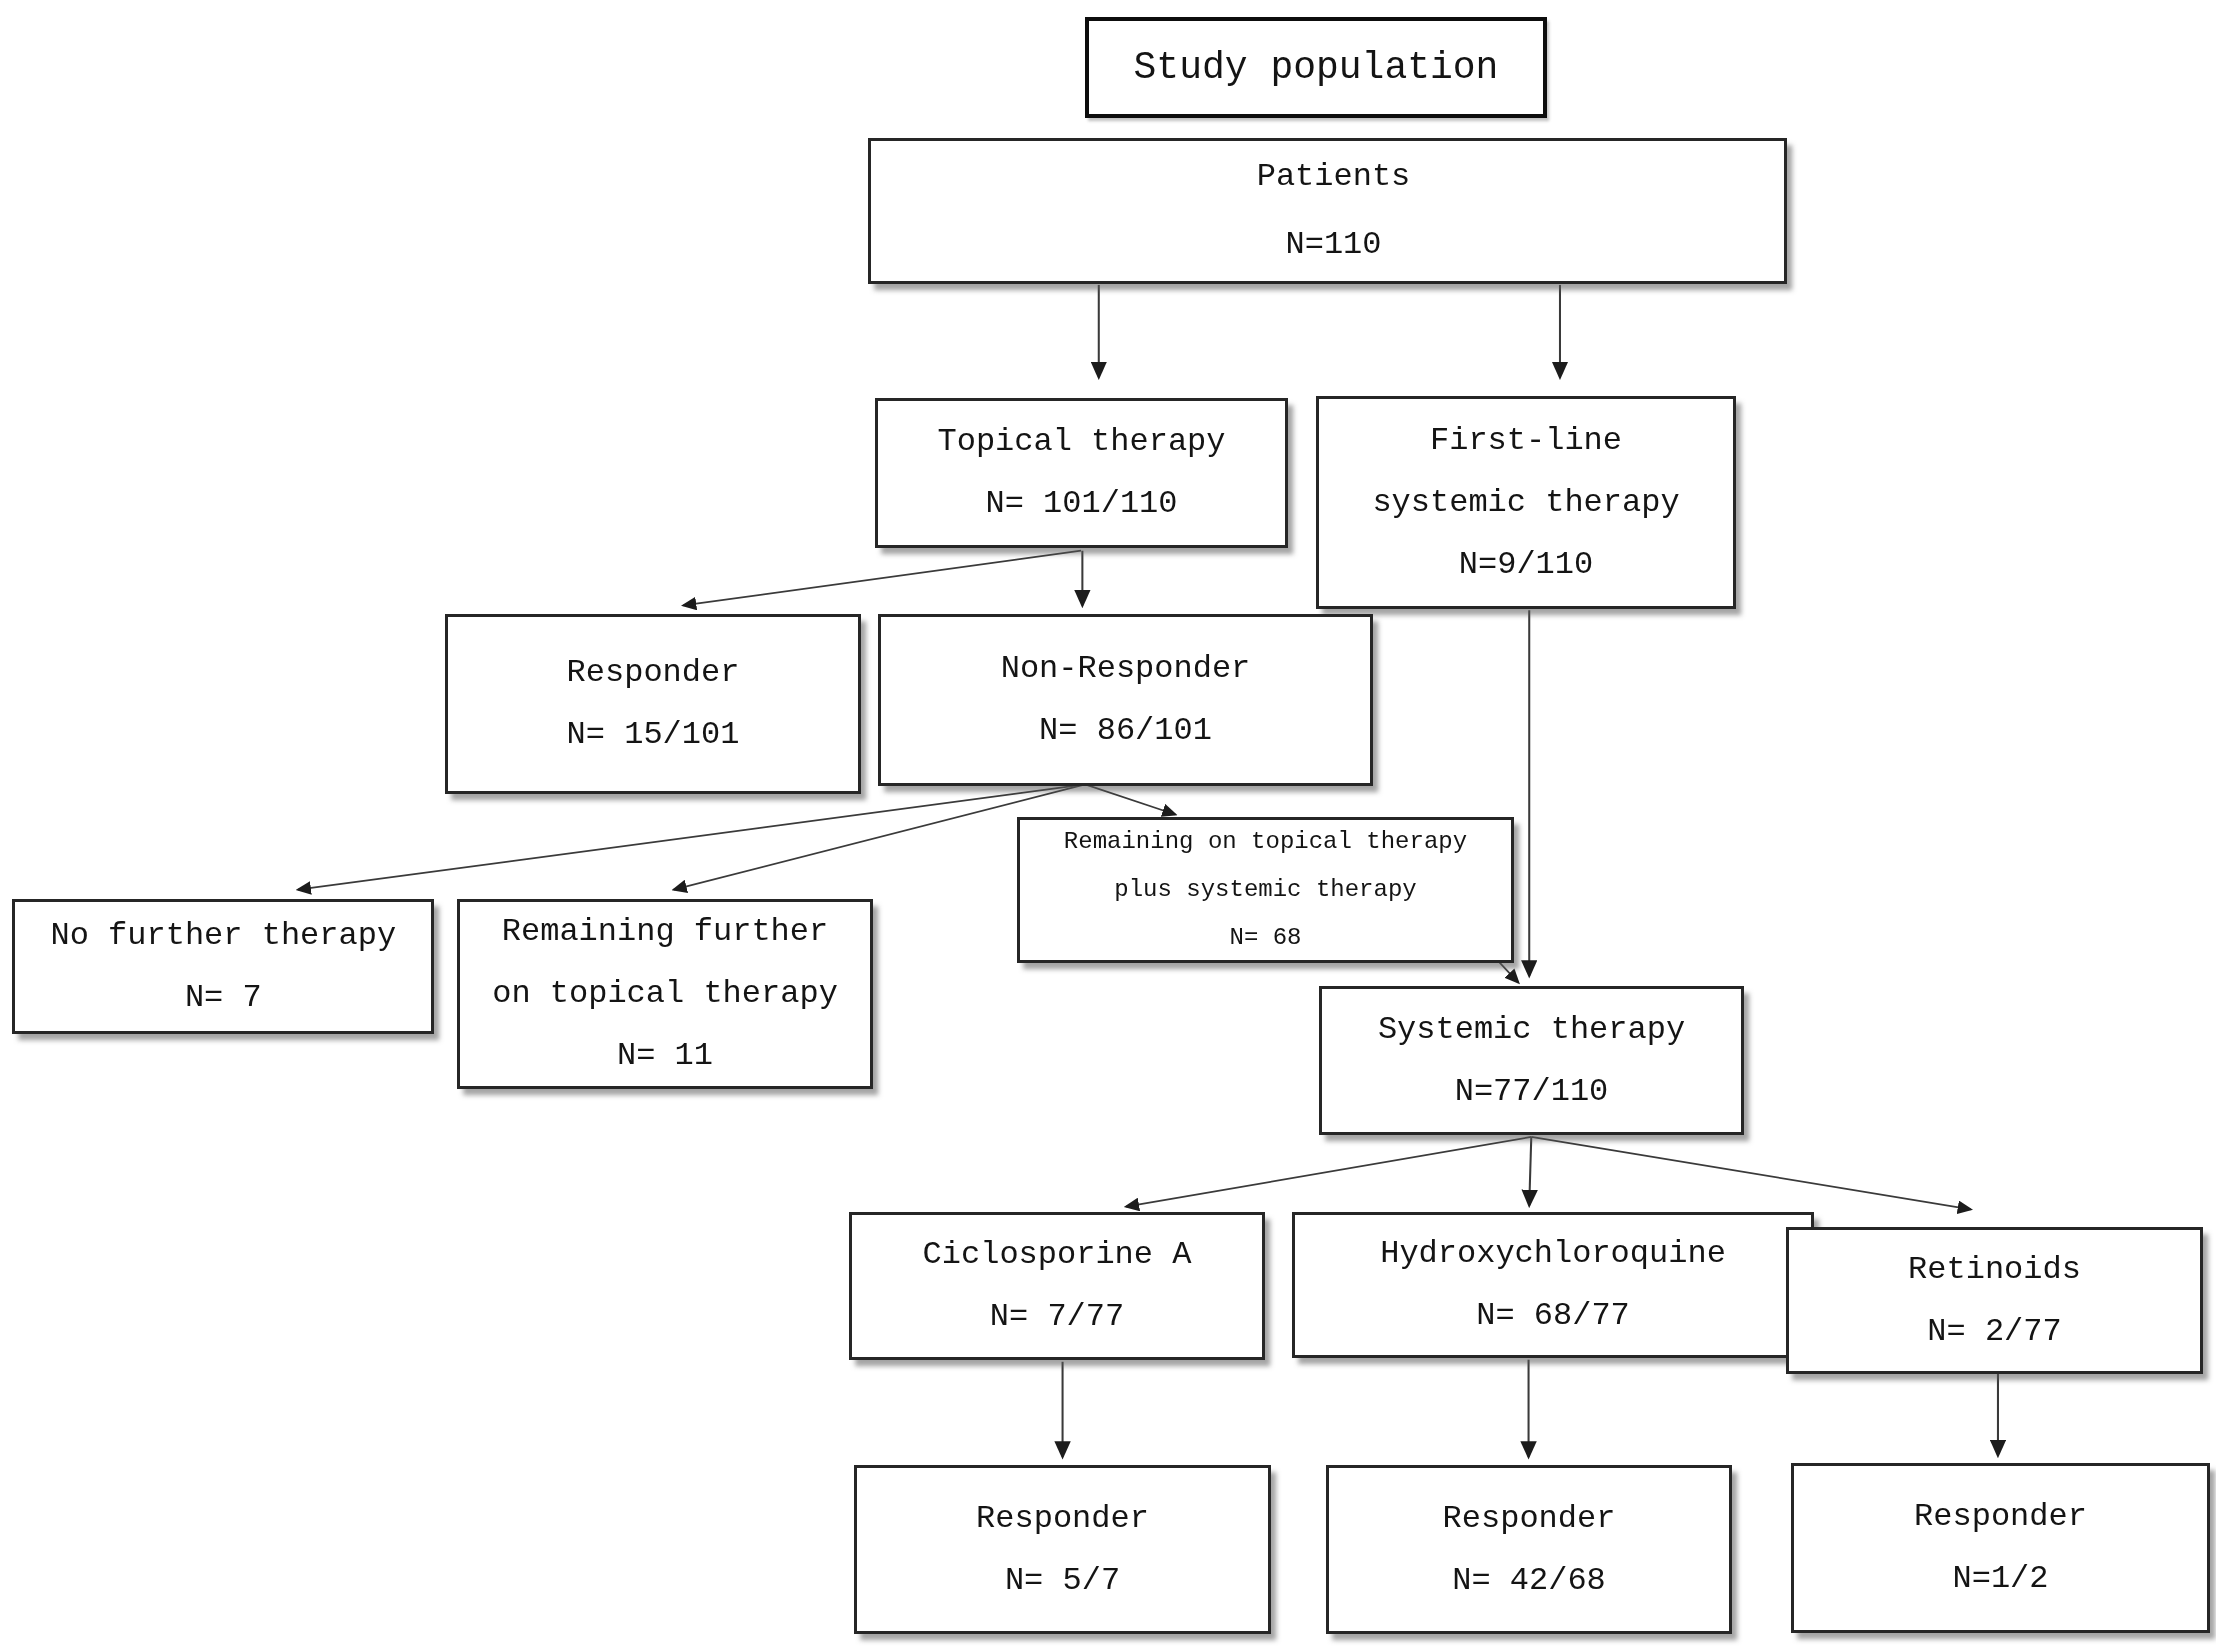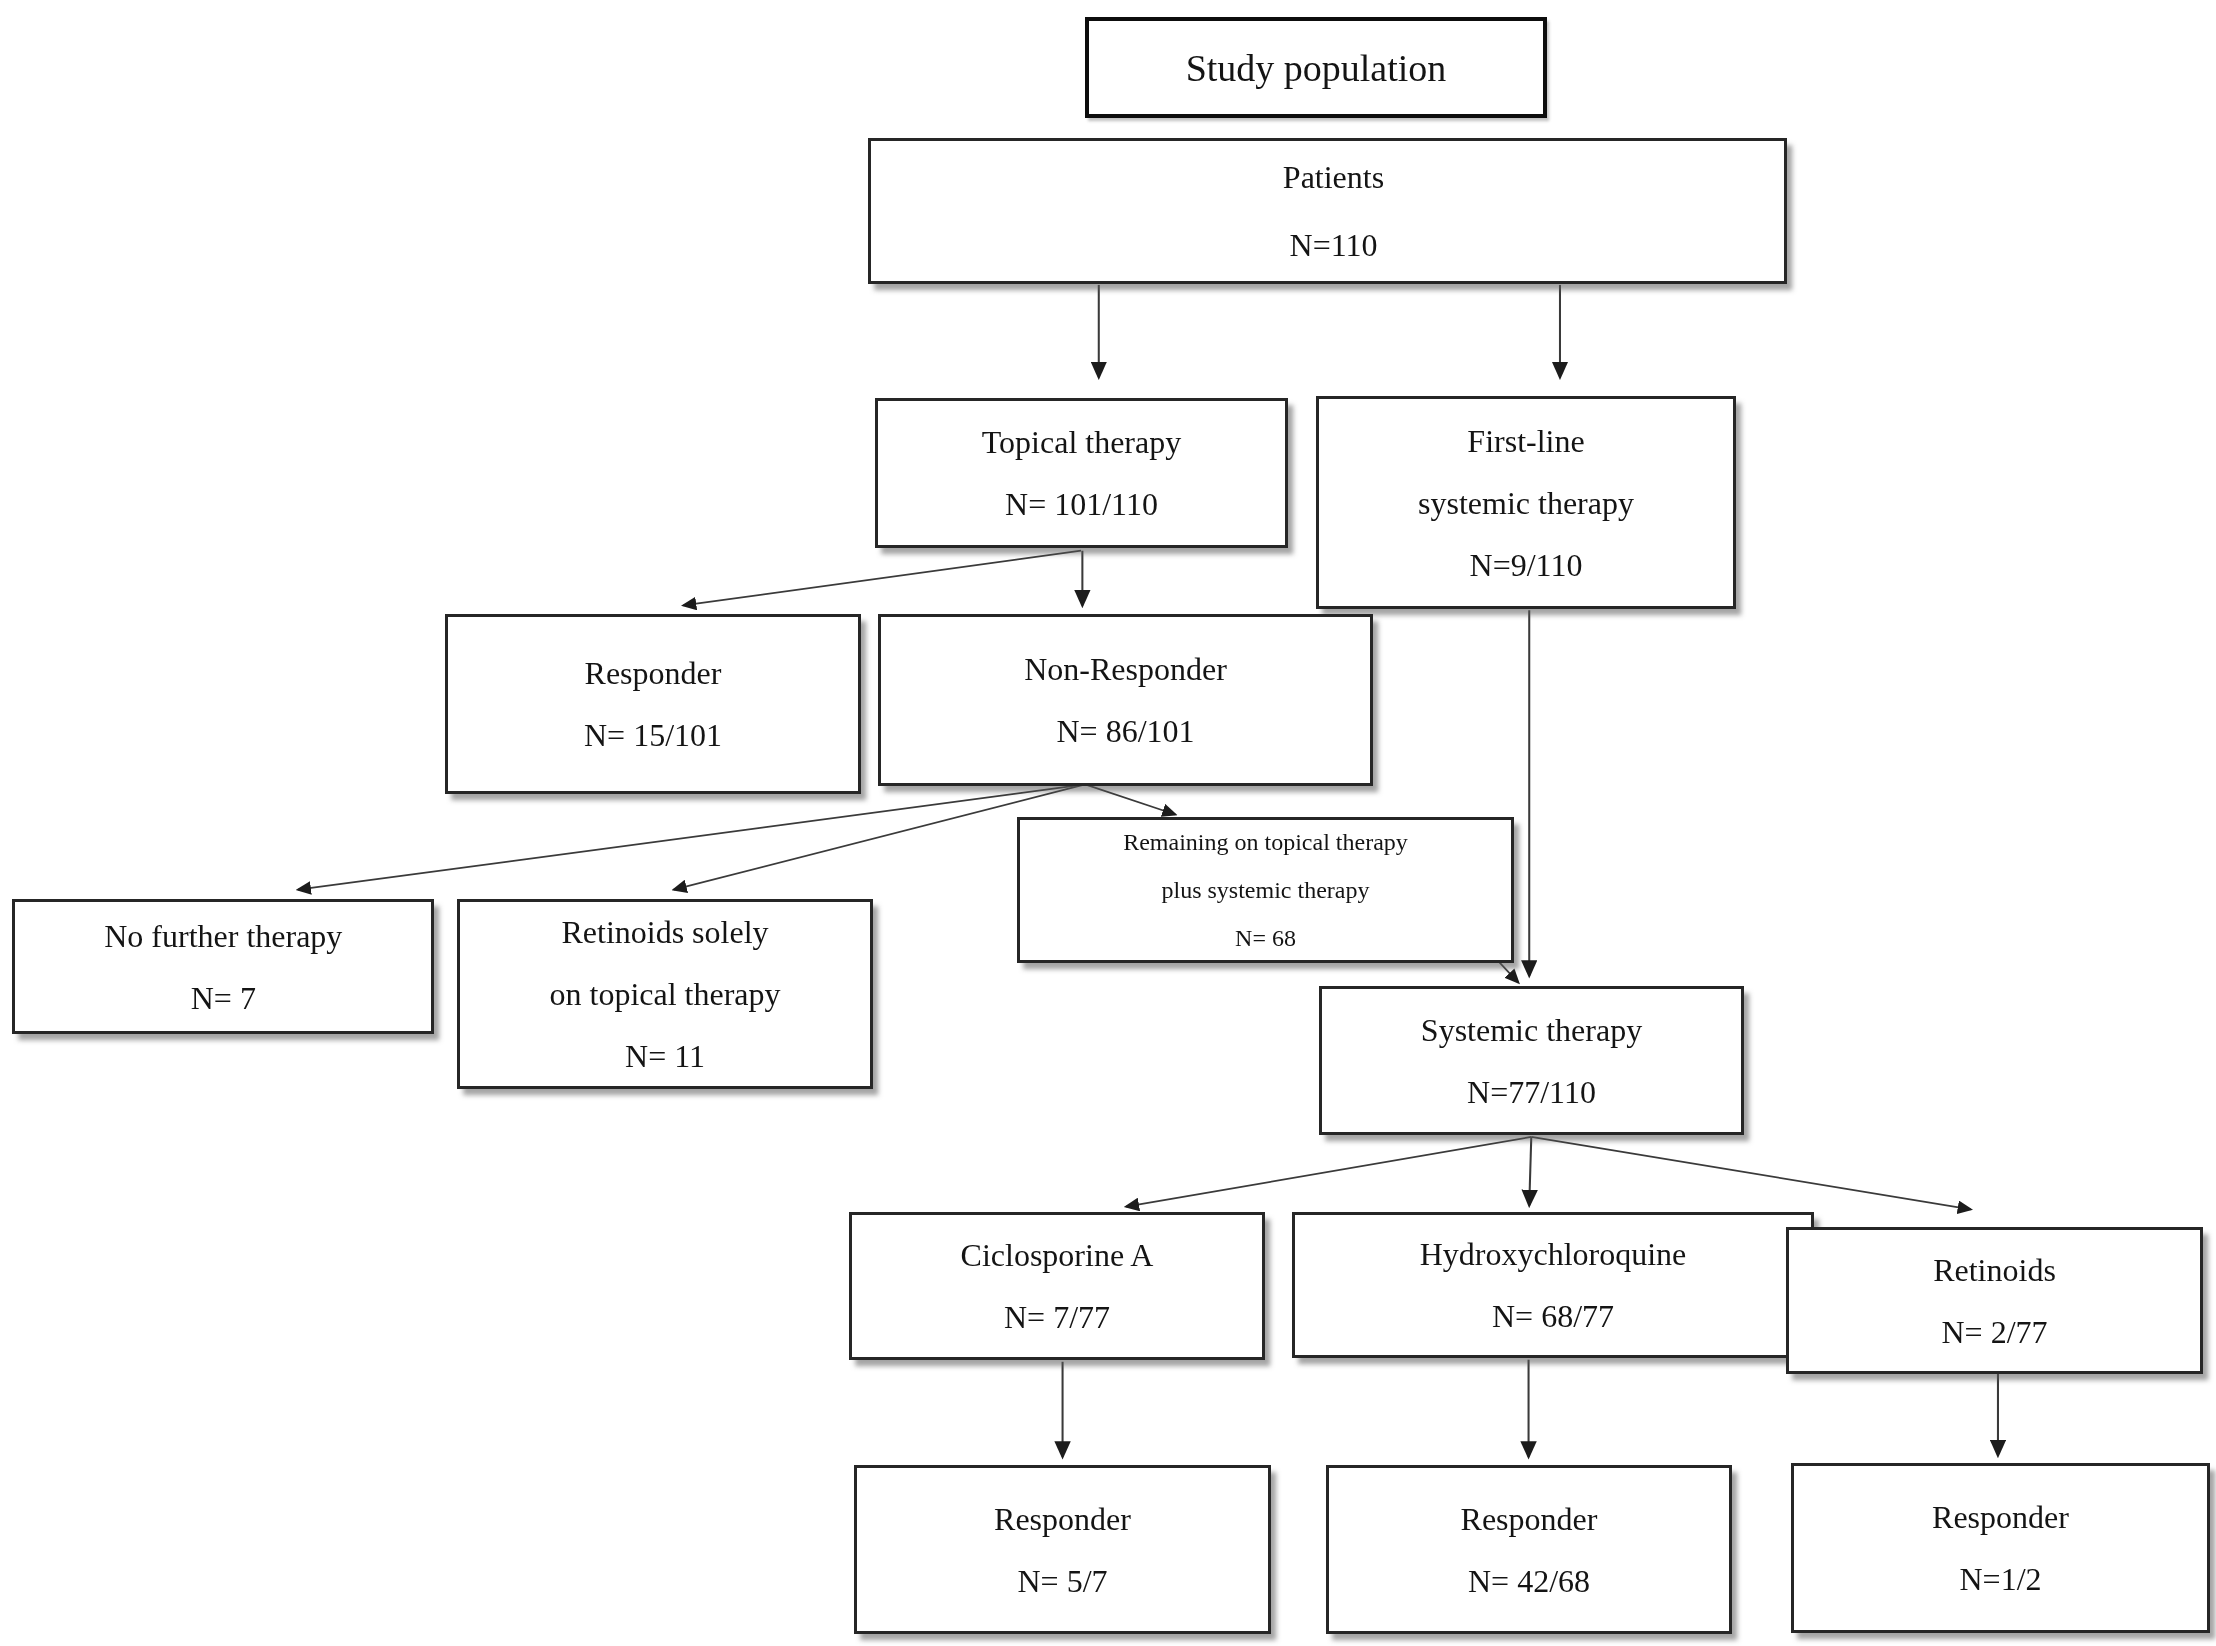--- a/index.html
+++ b/index.html
@@ -5,21 +5,21 @@
   html, body {
     margin: 0;
     padding: 0;
     background: #ffffff;
   }
   #canvas {
     position: relative;
     width: 2216px;
     height: 1646px;
     background: #ffffff;
-    font-family: Liberation Serif, serif;
+    font-family: Liberation Mono, monospace;
     color: #141414;
     overflow: hidden;
   }
   #connector-layer {
     position: absolute;
     left: 0; top: 0;
     width: 2216px;
     height: 1646px;
   }
   .conn {
@@ -117,21 +117,21 @@
     <span>plus systemic therapy</span>
     <span>N= 68</span>
   </div>
 
   <div class="node t-main" style="left:12.3px; top:899px; width:422px; height:135px;">
     <span>No further therapy</span>
     <span>N= 7</span>
   </div>
 
   <div class="node t-main" style="left:457px; top:899px; width:416px; height:190px;">
-    <span>Retinoids solely</span>
+    <span>Remaining further</span>
     <span>on topical therapy</span>
     <span>N= 11</span>
   </div>
 
   <div class="node t-main" style="left:1319px; top:986px; width:425px; height:149px;">
     <span>Systemic therapy</span>
     <span>N=77/110</span>
   </div>
 
   <div class="node t-main" style="left:849px; top:1212px; width:416px; height:148px;">

